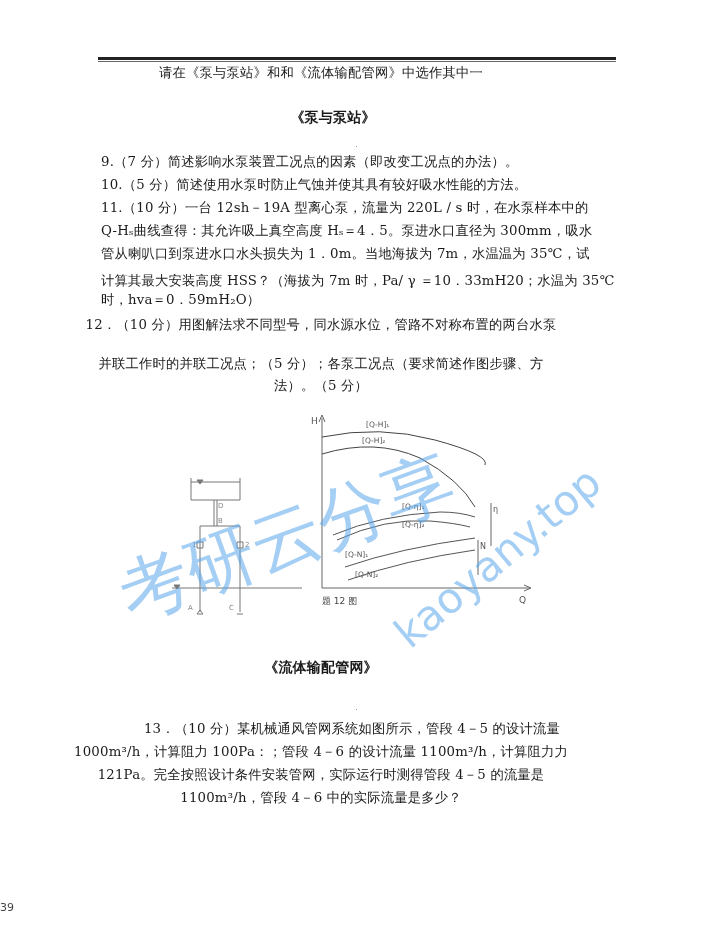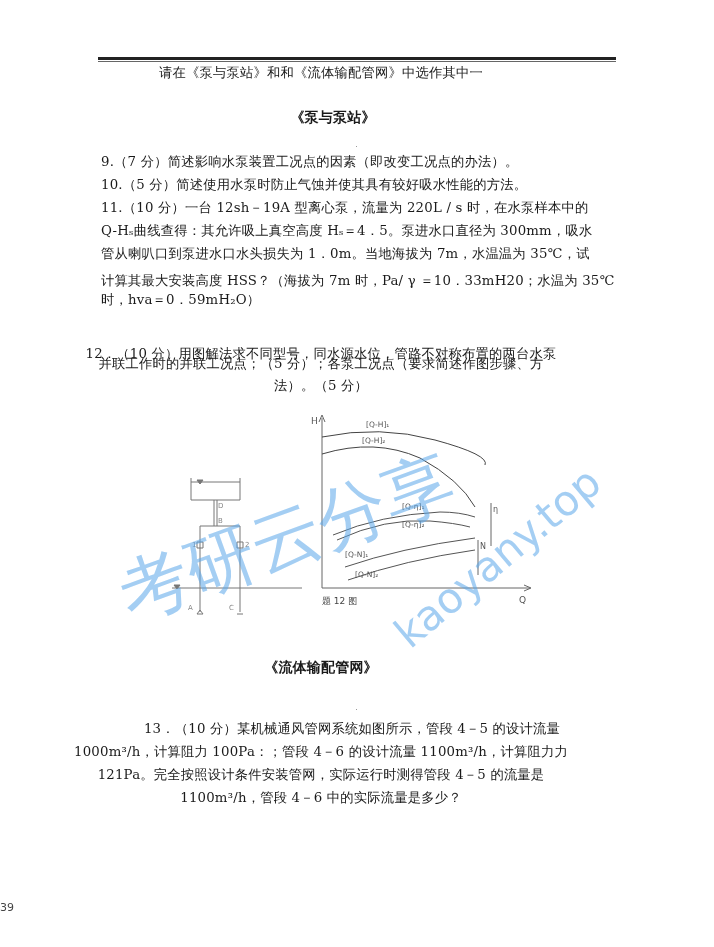--- a/index.html
+++ b/index.html
@@ -30,21 +30,21 @@
 <div class="dot" style="left:356px;top:146px;"></div>
 
 <div class="line left" style="top:153px;">9.（7 分）简述影响水泵装置工况点的因素（即改变工况点的办法）。</div>
 <div class="line left" style="top:176px;">10.（5 分）简述使用水泵时防止气蚀并使其具有较好吸水性能的方法。</div>
 <div class="line left" style="top:199px;">11.（10 分）一台 12sh－19A 型离心泵，流量为 220L / s 时，在水泵样本中的</div>
 <div class="line left" style="top:222px;">Q-Hₛ曲线查得：其允许吸上真空高度 Hₛ＝4．5。泵进水口直径为 300mm，吸水</div>
 <div class="line left" style="top:245px;">管从喇叭口到泵进水口水头损失为 1．0m。当地海拔为 7m，水温温为 35℃，试</div>
 <div class="line left" style="top:272px;">计算其最大安装高度 HSS？（海拔为 7m 时，Pa/ γ ＝10．33mH20；水温为 35℃</div>
 <div class="line left" style="top:291px;">时，hva＝0．59mH₂O）</div>
 
-<div class="line center" style="top:345px;">12．（10 分）用图解法求不同型号，同水源水位，管路不对称布置的两台水泵</div>
+<div class="line center" style="top:316px;">12．（10 分）用图解法求不同型号，同水源水位，管路不对称布置的两台水泵</div>
 <div class="line center" style="top:355px;">并联工作时的并联工况点；（5 分）；各泵工况点（要求简述作图步骤、方</div>
 <div class="line center" style="top:377px;">法）。（5 分）</div>
 
 <svg width="714" height="947">
 
   <g stroke="#777" stroke-width="1" fill="none">
     <path d="M191 478 L191 500 L240 500 L240 478"></path>
     <line x1="191" y1="482" x2="240" y2="482"></line>
 
     <line x1="214" y1="500" x2="214" y2="526"></line>

